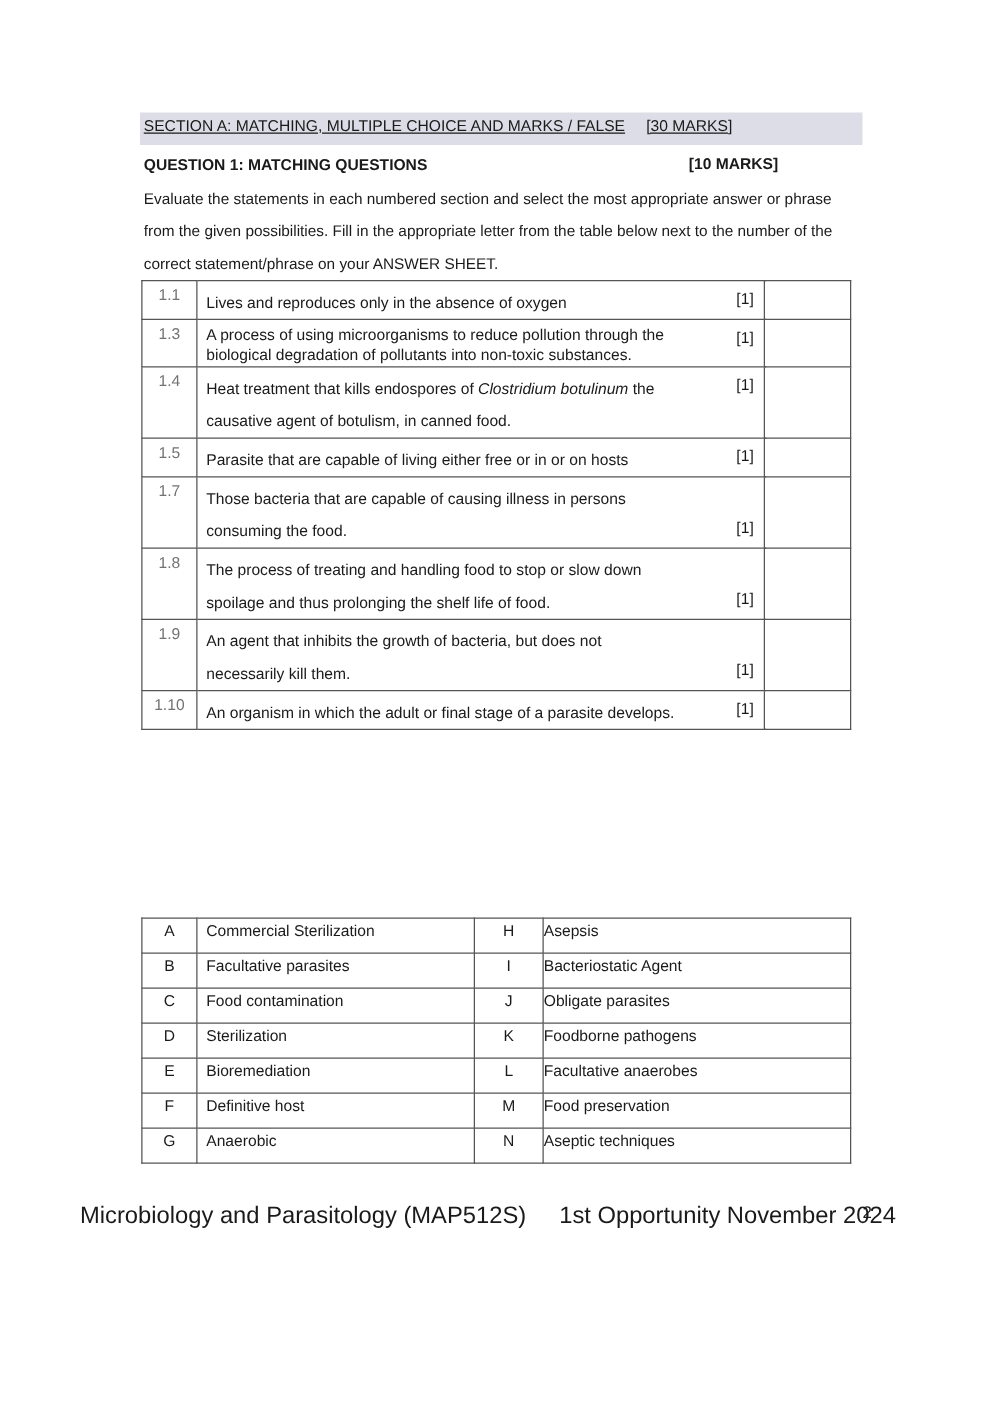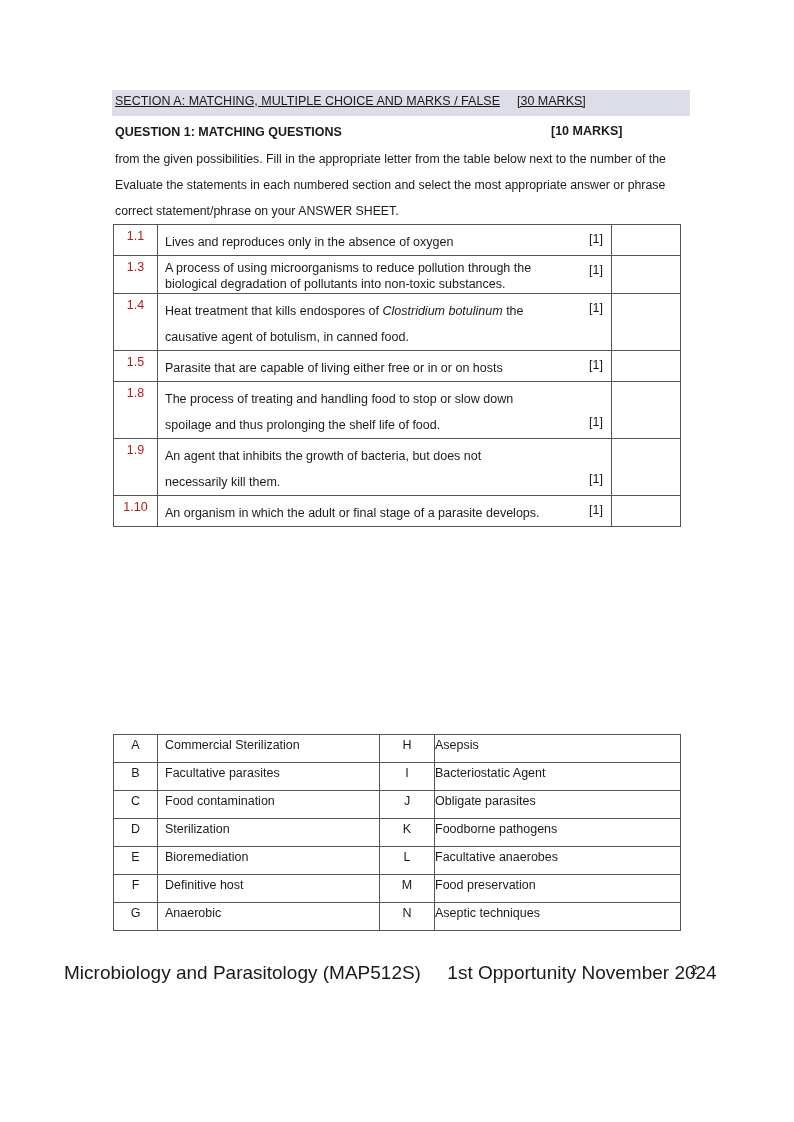--- a/index.html
+++ b/index.html
@@ -9,21 +9,21 @@
   .banner { left: 112px; top: 90px; width: 578px; height: 26px; background: #dcdde6; }
   .banner-text { left: 115px; top: 94px; font-size: 12.5px; text-decoration: underline; white-space: pre; }
   .banner-marks { left: 517px; top: 94px; font-size: 12.5px; text-decoration: underline; }
   .q-title { left: 115px; top: 125px; font-weight: bold; font-size: 12.5px; }
   .q-marks { left: 551px; top: 124px; font-weight: bold; font-size: 12.5px; }
   .instr { left: 115px; top: 146px; width: 588px; font-size: 12.3px; line-height: 26px; text-align: justify; }
   .instr p { margin: 0; }
   table { border-collapse: collapse; position: absolute; }
   td { border: 1px solid #555; vertical-align: top; padding: 0; font-size: 12.5px; }
   .qtable { left: 113px; top: 224px; width: 568px; }
-  .qtable td.num { width: 43px; text-align: center; padding-top: 4px; color: #b91c1c; }
+  .qtable td.num { width: 43px; text-align: center; padding-top: 4px; color: #737373; }
   .qtable td.stmt { width: 412px; padding: 4px 18px 0 7px; line-height: 26px; position: relative; }
   .qtable td.ans { width: 68px; }
   .qtable td.stmt.tight { line-height: 16px; }
   .mk { position: absolute; right: 8px; font-size: 12.5px; }
   .atable { left: 113px; top: 734px; width: 568px; }
   .atable td { height: 27px; line-height: 20px; }
   .atable td.let { width: 43px; text-align: center; }
   .atable td.term { width: 214px; padding-left: 7px; }
   .atable td.let2 { width: 54px; text-align: center; }
   .atable td.term2 { padding-left: 0; }
@@ -34,22 +34,22 @@
 <body>
 
 <div class="abs banner"></div>
 <div class="abs banner-text">SECTION A: MATCHING, MULTIPLE CHOICE AND MARKS / FALSE</div>
 <div class="abs banner-marks">[30 MARKS]</div>
 
 <div class="abs q-title">QUESTION 1: MATCHING QUESTIONS</div>
 <div class="abs q-marks">[10 MARKS]</div>
 
 <div class="abs instr">
+  <p>Evaluate the statements in each numbered section and select the most appropriate answer or phrase</p>
   <p style="text-align:justify">from the given possibilities. Fill in the appropriate letter from the table below next to the number of the</p>
-  <p>Evaluate the statements in each numbered section and select the most appropriate answer or phrase</p>
   <p>correct statement/phrase on your ANSWER SHEET.</p>
 </div>
 
 <table class="qtable">
   <tbody id="stmt-body">
       <tr style="height: 28px;">
         <td class="num">1.1</td>
         <td class="stmt" colspan="2"><span>Lives and reproduces only in the absence of oxygen</span><span class="mk" style="top:4px;line-height:20px">[1]</span></td>
         <td class="ans"></td>
       </tr>
@@ -59,20 +59,25 @@
         <td class="ans"></td>
       </tr>
       <tr style="height: 56px;">
         <td class="num">1.4</td>
         <td class="stmt" colspan="2"><span><span>Heat treatment that kills endospores of </span><i>Clostridium botulinum</i><span> the</span></span><br><span>causative agent of botulism, in canned food.</span><span class="mk" style="top:4px;line-height:20px">[1]</span></td>
         <td class="ans"></td>
       </tr>
       <tr style="height: 28px;">
         <td class="num">1.5</td>
         <td class="stmt" colspan="2"><span>Parasite that are capable of living either free or in or on hosts</span><span class="mk" style="top:4px;line-height:20px">[1]</span></td>
+        <td class="ans"></td>
+      </tr>
+      <tr style="height: 56px;">
+        <td class="num">1.7</td>
+        <td class="stmt" colspan="2"><span>Those bacteria that are capable of causing illness in persons</span><br><span>consuming the food.</span><span class="mk" style="top:30px;line-height:20px">[1]</span></td>
         <td class="ans"></td>
       </tr>
       <tr style="height: 56px;">
         <td class="num">1.8</td>
         <td class="stmt" colspan="2"><span>The process of treating and handling food to stop or slow down</span><br><span>spoilage and thus prolonging the shelf life of food.</span><span class="mk" style="top:30px;line-height:20px">[1]</span></td>
         <td class="ans"></td>
       </tr>
       <tr style="height: 56px;">
         <td class="num">1.9</td>
         <td class="stmt" colspan="2"><span>An agent that inhibits the growth of bacteria, but does not</span><br><span>necessarily kill them.</span><span class="mk" style="top:30px;line-height:20px">[1]</span></td>

